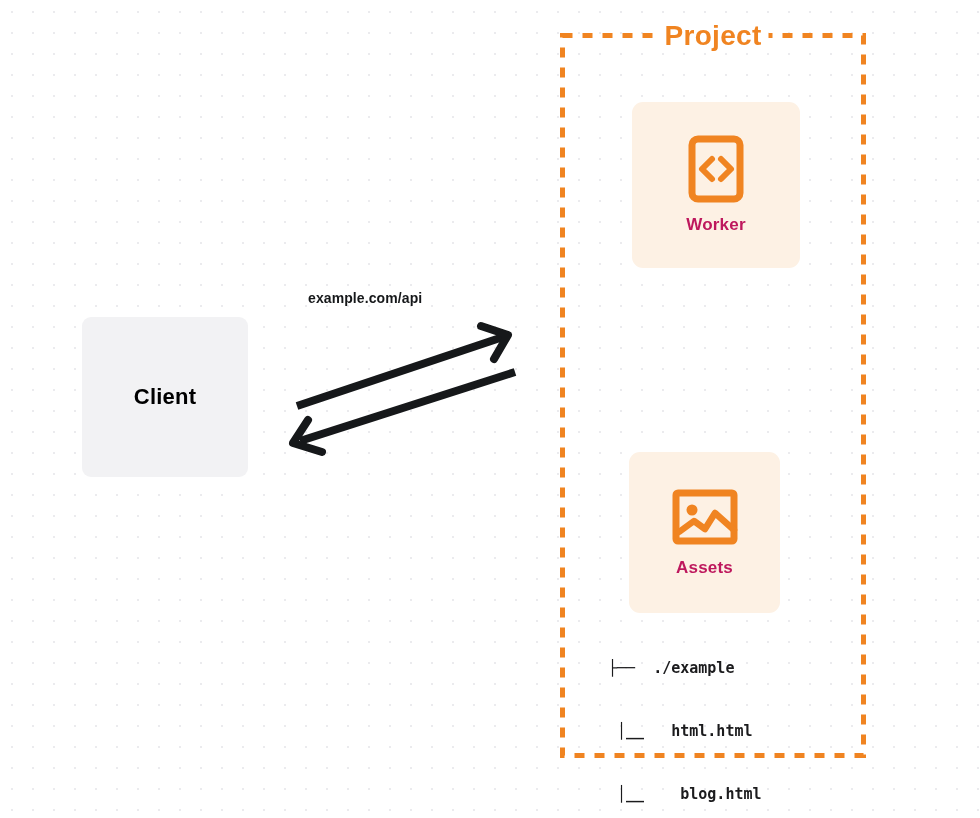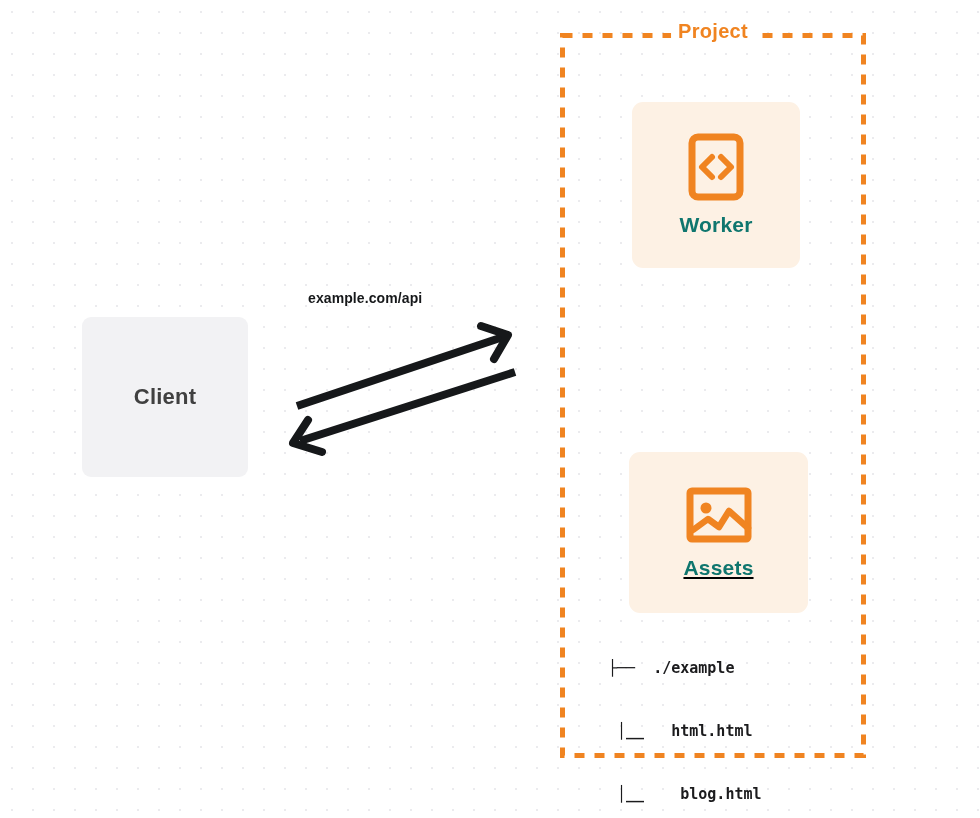--- a/index.html
+++ b/index.html
@@ -33,21 +33,21 @@
     height: 160px;
     background: #f2f2f4;
     border-radius: 9px;
     display: flex;
     align-items: center;
     justify-content: center;
   }
   #client-box .node-label {
     font-size: 22px;
     font-weight: bold;
-    color: #404040;
+    color: #000000;
     letter-spacing: .2px;
   }
 
   
   #arrows {
     position: absolute;
     left: 0; top: 0;
     width: 980px; height: 818px;
     pointer-events: none;
   }
@@ -78,21 +78,21 @@
     left: 0; top: 0;
     width: 100%; height: 100%;
   }
   #project-title {
     position: absolute;
     left: 50%;
     top: -13px;
     transform: translateX(-50%);
     background: #ffffff;
     padding: 0 7px;
-    font-size: 20px;
+    font-size: 28px;
     font-weight: bold;
     color: #f08421;
     letter-spacing: .3px;
     white-space: nowrap;
   }
 
   
   .service-card {
     position: absolute;
     background: #fdf1e4;
@@ -104,33 +104,32 @@
   #worker-card {
     left: 72px;
     top: 69px;
     width: 168px;
     height: 166px;
     justify-content: center;
   }
   #assets-card {
     left: 69px;
     top: 419px;
-    width: 179px;
+    width: 151px;
     height: 161px;
     justify-content: center;
-    text-decoration: underline;
   }
   .card-icon {
     display: block;
     margin-bottom: 12px;
   }
   .card-label {
-    font-size: 21px;
-    font-weight: bold;
-    color: #0f766e;
+    font-size: 17px;
+    font-weight: bold;
+    color: #be185d;
     letter-spacing: .2px;
   }
 
   
   #file-tree {
     position: absolute;
     left: 48px;
     top: 583px;
     font-family: "DejaVu Sans Mono", monospace;
     font-size: 15px;

